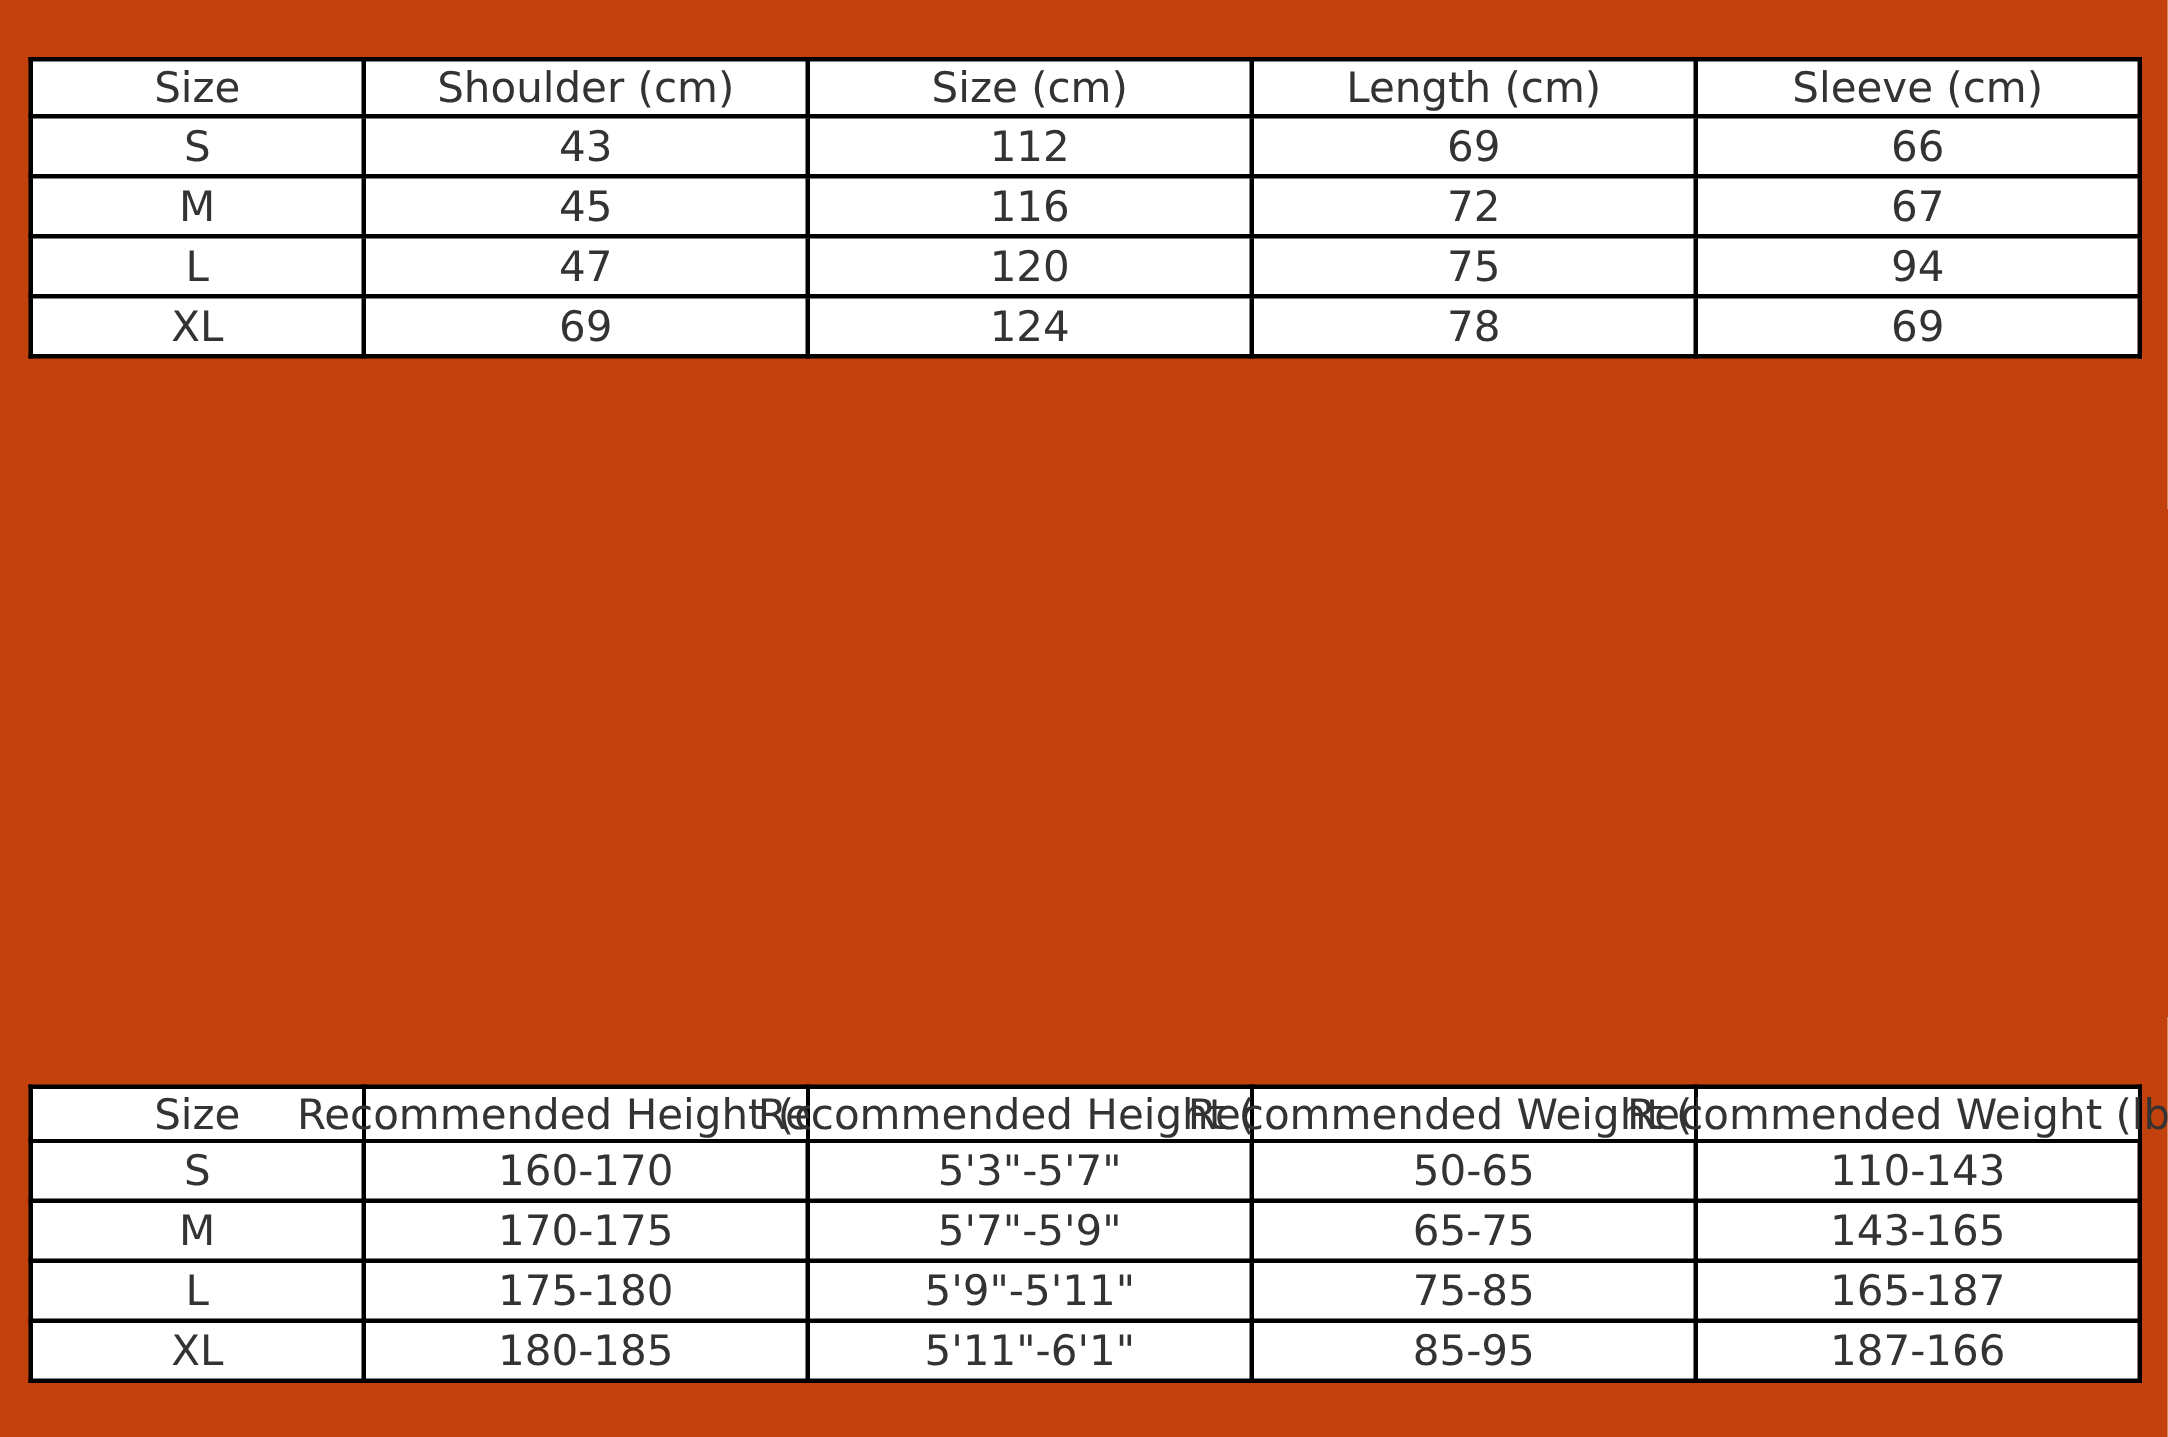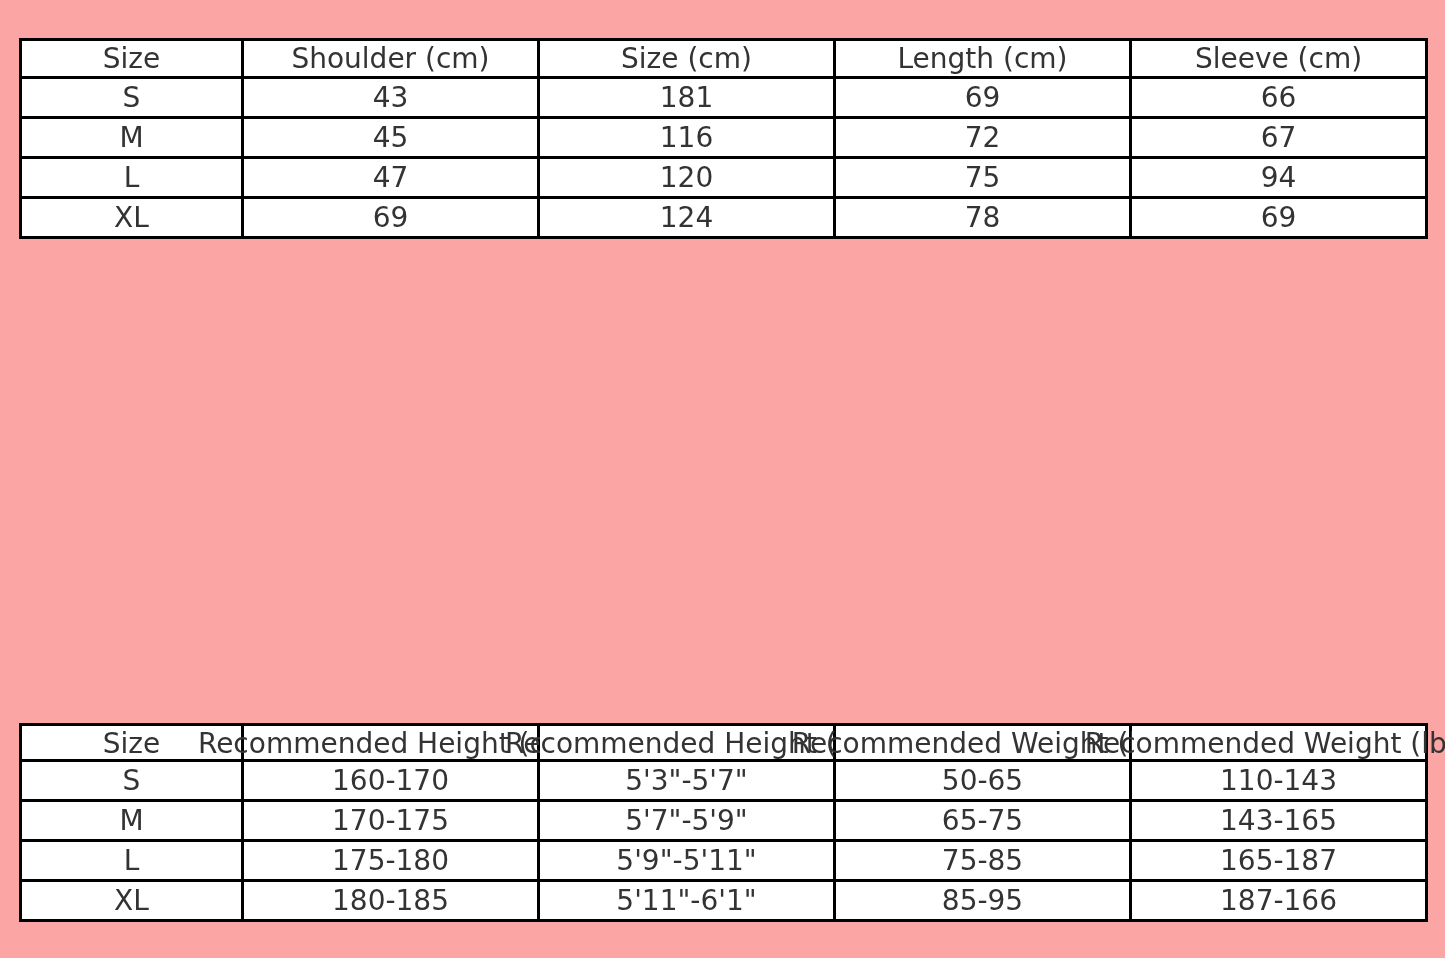--- a/index.html
+++ b/index.html
@@ -8,21 +8,21 @@
     height: 958px;
     overflow: hidden;
     background: #ffffff;
     font-family: "DejaVu Sans", "Liberation Sans", sans-serif;
     color: #333333;
   }
   .canvas {
     position: relative;
     width: 1445px;
     height: 958px;
-    background: #fca5a5;
+    background: #c2410c;
   }
   table.tbl {
     position: absolute;
     left: 19px;
     width: 1406px;
     border-collapse: collapse;
     table-layout: fixed;
     font-size: 28px;
     color: #333333;
   }
@@ -71,21 +71,21 @@
           <th>Shoulder (cm)</th>
           <th>Size (cm)</th>
           <th>Length (cm)</th>
           <th>Sleeve (cm)</th>
         </tr>
     </thead>
     <tbody>
         <tr>
           <td>S</td>
           <td>43</td>
-          <td>181</td>
+          <td>112</td>
           <td>69</td>
           <td>66</td>
         </tr>
         <tr>
           <td>M</td>
           <td>45</td>
           <td>116</td>
           <td>72</td>
           <td>67</td>
         </tr>

